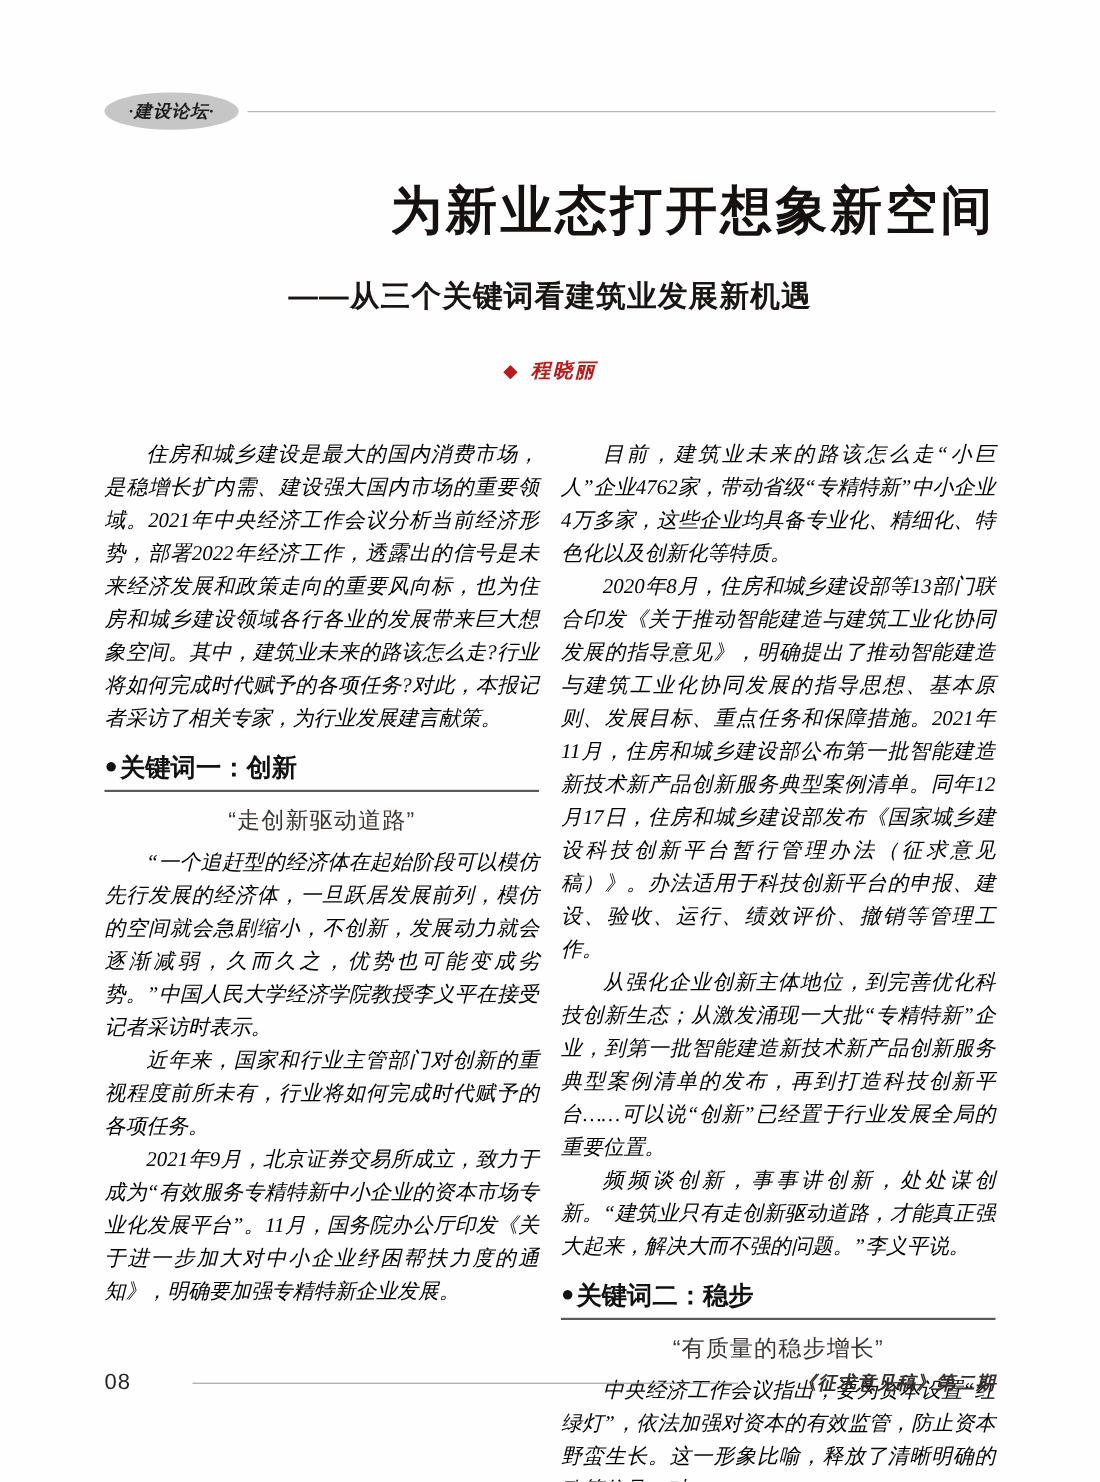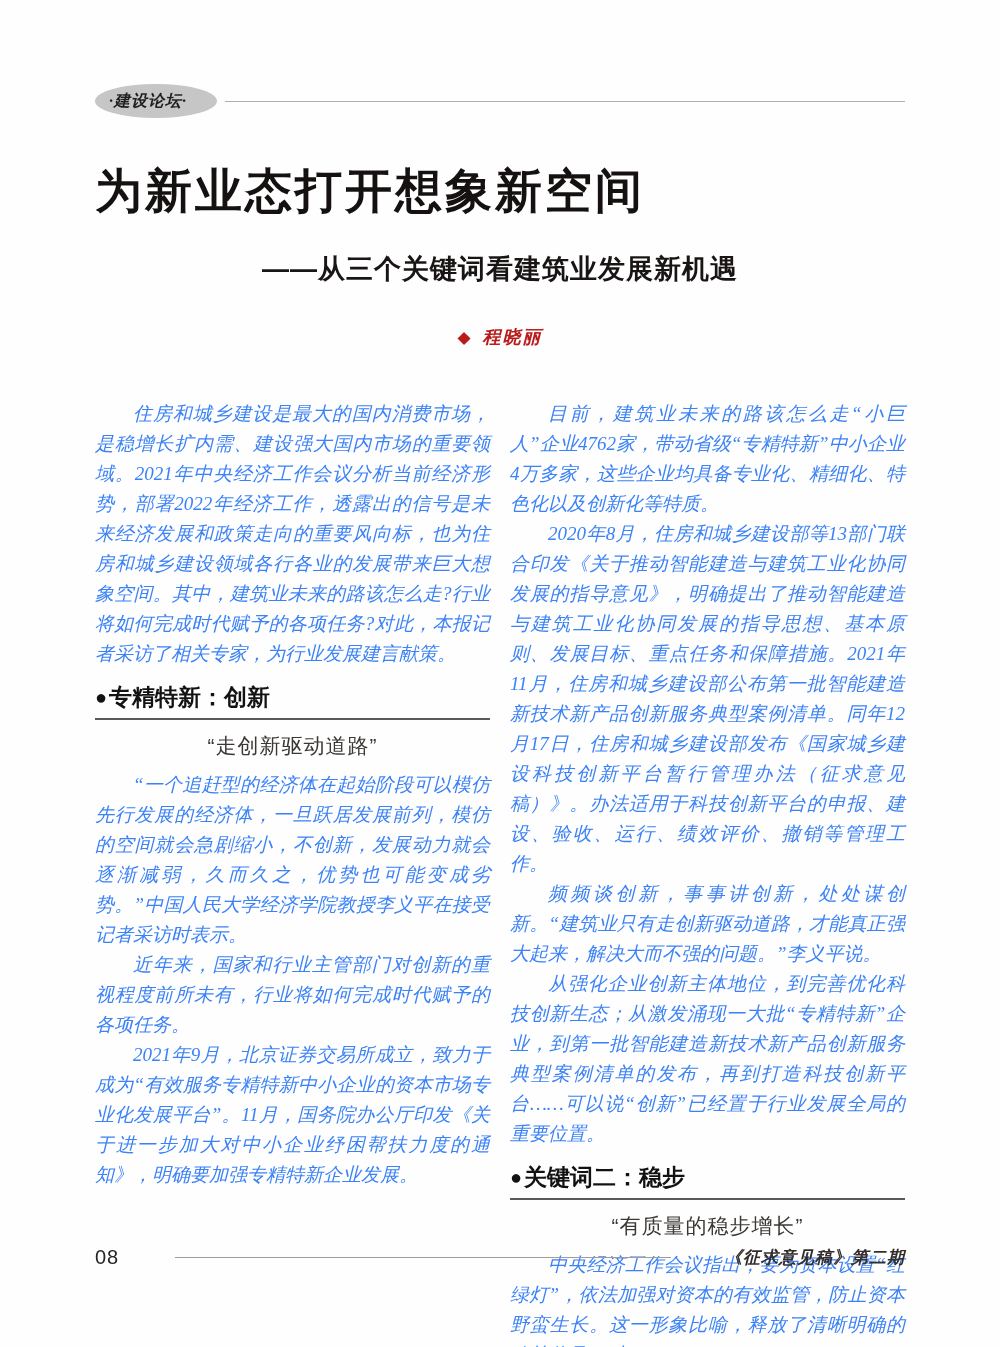--- a/index.html
+++ b/index.html
@@ -17,31 +17,31 @@
   .content { padding: 84px 95px 0 95px; }
 
   
   .header-row { display: flex; align-items: center; }
   .badge {
     flex: 0 0 auto;
     min-width: 122px; height: 34px;
     padding: 0 14px;
     background: #c6c6c6;
     border-radius: 50%;
-    display: flex; align-items: center; justify-content: flex-start;
+    display: flex; align-items: center; justify-content: center;
     font-family: "Liberation Serif", "DejaVu Serif", serif;
     font-style: italic; font-weight: bold;
     font-size: 16px; color: #1e1e1e; letter-spacing: 1px;
   }
   .header-rule { flex: 1 1 auto; height: 1px; background: #b2aeae; margin-left: 8px; }
 
   
   .title {
     margin-top: 42px;
-    text-align: left;
+    text-align: right;
     font-family: "Liberation Sans", "DejaVu Sans", sans-serif;
     font-size: 47px; font-weight: 800; letter-spacing: 3px; color: #141110;
   }
   .subtitle {
     margin-top: 28px;
     text-align: center;
     font-family: "Liberation Sans", "DejaVu Sans", sans-serif;
     font-size: 27px; font-weight: bold; letter-spacing: 1px; color: #181514;
   }
   .author-line {
@@ -54,21 +54,21 @@
   .author-line .diamond { font-style: normal; font-size: 17px; margin-right: 10px; }
 
   
   .columns { display: flex; gap: 20px; margin-top: 50px; }
   .col { width: 395px; }
   .col p {
     font-size: 19px; line-height: 30px;
     text-align: justify; text-justify: inter-ideograph;
     text-indent: 2em;
     font-style: italic;
-    color: #3b82f6;
+    color: #000000;
   }
   .sec-head {
     margin: 13px 0 7px 0;
     padding-bottom: 5px;
     border-bottom: 2px solid #5a5a5a;
     font-family: "Liberation Sans", "DejaVu Sans", sans-serif;
     font-size: 23px; font-weight: bold; color: #121212;
     display: flex; align-items: center;
   }
   .sec-head .bullet { font-size: 20px; margin-right: 2px; }
@@ -115,33 +115,33 @@
     <div class="author-line">
       <span class="diamond">◆</span><span>程晓丽</span>
     </div>
 
     <div class="columns">
 
       <div class="col">
         <p>住房和城乡建设是最大的国内消费市场，是稳增长扩内需、建设强大国内市场的重要领域。2021年中央经济工作会议分析当前经济形势，部署2022年经济工作，透露出的信号是未来经济发展和政策走向的重要风向标，也为住房和城乡建设领域各行各业的发展带来巨大想象空间。其中，建筑业未来的路该怎么走?行业将如何完成时代赋予的各项任务?对此，本报记者采访了相关专家，为行业发展建言献策。</p>
         <div class="sec-head">
           <span class="bullet">●</span>
-          <span>专精特新：创新</span>
+          <span>关键词一：创新</span>
         </div>
         <div class="sec-sub">“走创新驱动道路”</div>
         <p>“一个追赶型的经济体在起始阶段可以模仿先行发展的经济体，一旦跃居发展前列，模仿的空间就会急剧缩小，不创新，发展动力就会逐渐减弱，久而久之，优势也可能变成劣势。”中国人民大学经济学院教授李义平在接受记者采访时表示。</p>
         <p>近年来，国家和行业主管部门对创新的重视程度前所未有，行业将如何完成时代赋予的各项任务。</p>
         <p>2021年9月，北京证券交易所成立，致力于成为“有效服务专精特新中小企业的资本市场专业化发展平台”。11月，国务院办公厅印发《关于进一步加大对中小企业纾困帮扶力度的通知》，明确要加强专精特新企业发展。</p>
       </div>
 
       <div class="col">
         <p>目前，建筑业未来的路该怎么走“小巨人”企业4762家，带动省级“专精特新”中小企业4万多家，这些企业均具备专业化、精细化、特色化以及创新化等特质。</p>
         <p>2020年8月，住房和城乡建设部等13部门联合印发《关于推动智能建造与建筑工业化协同发展的指导意见》，明确提出了推动智能建造与建筑工业化协同发展的指导思想、基本原则、发展目标、重点任务和保障措施。2021年11月，住房和城乡建设部公布第一批智能建造新技术新产品创新服务典型案例清单。同年12月17日，住房和城乡建设部发布《国家城乡建设科技创新平台暂行管理办法（征求意见稿）》。办法适用于科技创新平台的申报、建设、验收、运行、绩效评价、撤销等管理工作。</p>
+        <p>从强化企业创新主体地位，到完善优化科技创新生态；从激发涌现一大批“专精特新”企业，到第一批智能建造新技术新产品创新服务典型案例清单的发布，再到打造科技创新平台……可以说“创新”已经置于行业发展全局的重要位置。</p>
         <p>频频谈创新，事事讲创新，处处谋创新。“建筑业只有走创新驱动道路，才能真正强大起来，解决大而不强的问题。”李义平说。</p>
-        <p>从强化企业创新主体地位，到完善优化科技创新生态；从激发涌现一大批“专精特新”企业，到第一批智能建造新技术新产品创新服务典型案例清单的发布，再到打造科技创新平台……可以说“创新”已经置于行业发展全局的重要位置。</p>
         <div class="sec-head">
           <span class="bullet">●</span>
           <span>关键词二：稳步</span>
         </div>
         <div class="sec-sub">“有质量的稳步增长”</div>
         <p>中央经济工作会议指出，要为资本设置“红绿灯”，依法加强对资本的有效监管，防止资本野蛮生长。这一形象比喻，释放了清晰明确的政策信号，对</p>
       </div>
 
     </div>
   </div>

